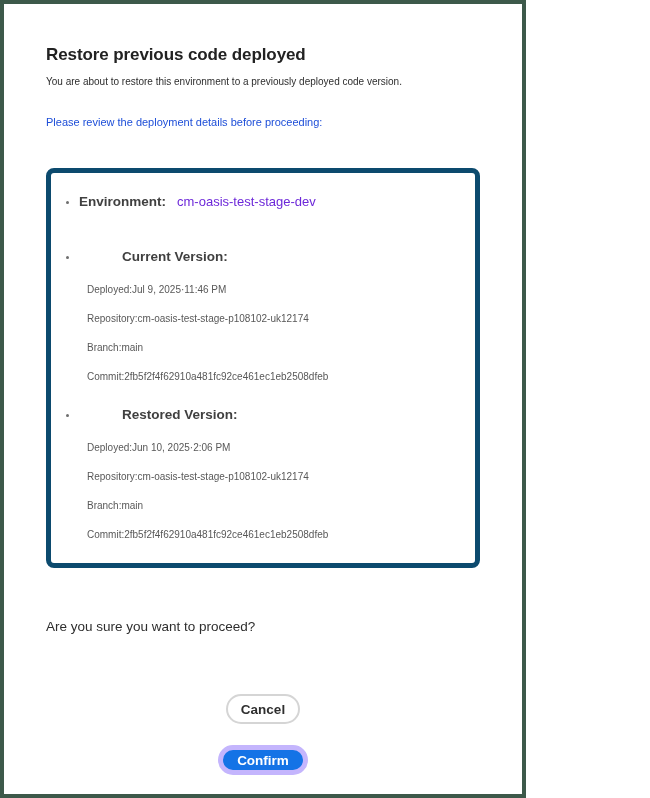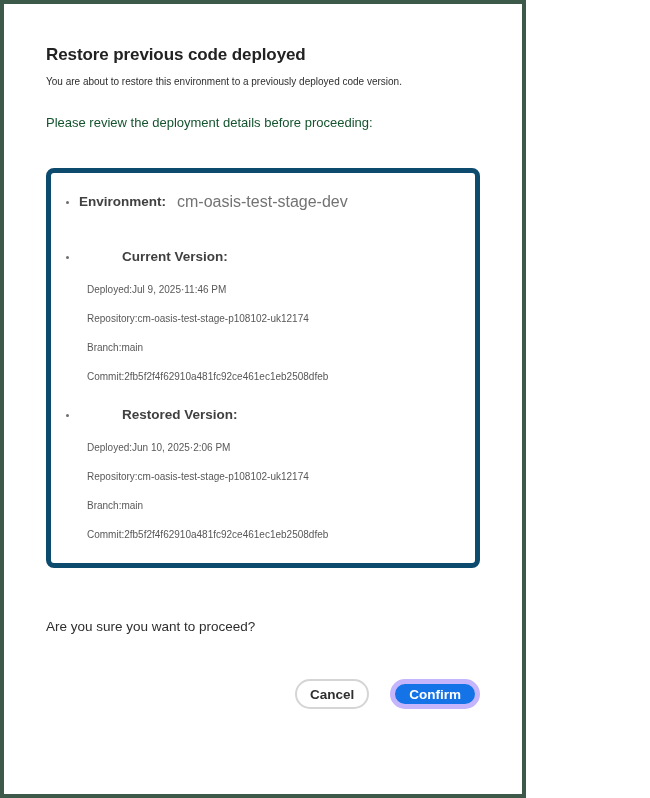--- a/index.html
+++ b/index.html
@@ -28,23 +28,23 @@
     color: #2e2e2e;
   }
   .note {
     margin-top: 24px;
     font-size: 13px;
     line-height: 23px;
     color: #2e2e2e;
   }
   .review {
     margin-top: 22px;
-    font-size: 13px;
+    font-size: 11px;
     line-height: 19px;
-    color: #14532d;
+    color: #1d4ed8;
   }
   .details-box {
     margin-top: 36px;
     height: 400px;
     border: 5px solid #0c4a6e;
     border-radius: 8px;
     padding: 20px 18px 0 13px;
     background: #ffffff;
   }
   .bullet-row { display: flex; }
@@ -56,46 +56,47 @@
     background: #6e6e6e;
     margin: 8px 10px 0 2px;
   }
   .row-label {
     font-size: 13.5px;
     font-weight: 700;
     color: #404040;
     line-height: 17px;
   }
   .env-value {
-    font-size: 16px;
-    color: #737373;
+    font-size: 13px;
+    color: #6d28d9;
     line-height: 17px;
     margin-left: 11px;
   }
   .env-row { margin-bottom: 38px; }
   .section-head { margin-bottom: 17px; gap: 43px; }
   .detail {
     font-size: 10px;
     color: #585858;
     line-height: 15px;
     margin: 0 0 14px 23px;
   }
   .section-restored { margin-top: 22px; }
   .confirm-prompt {
     margin-top: 50px;
     font-size: 13.5px;
     line-height: 17px;
     color: #2e2e2e;
   }
   .footer {
-    margin-top: 44px;
+    margin-top: 59px;
     display: flex;
     justify-content: flex-end;
     align-items: center;
     gap: 21px;
+    flex-direction: column;
   }
   .btn {
     height: 30px;
     border-radius: 16px;
     font-family: "Liberation Sans", sans-serif;
     font-size: 13.5px;
     font-weight: 700;
     cursor: pointer;
     display: inline-flex;
     align-items: center;

